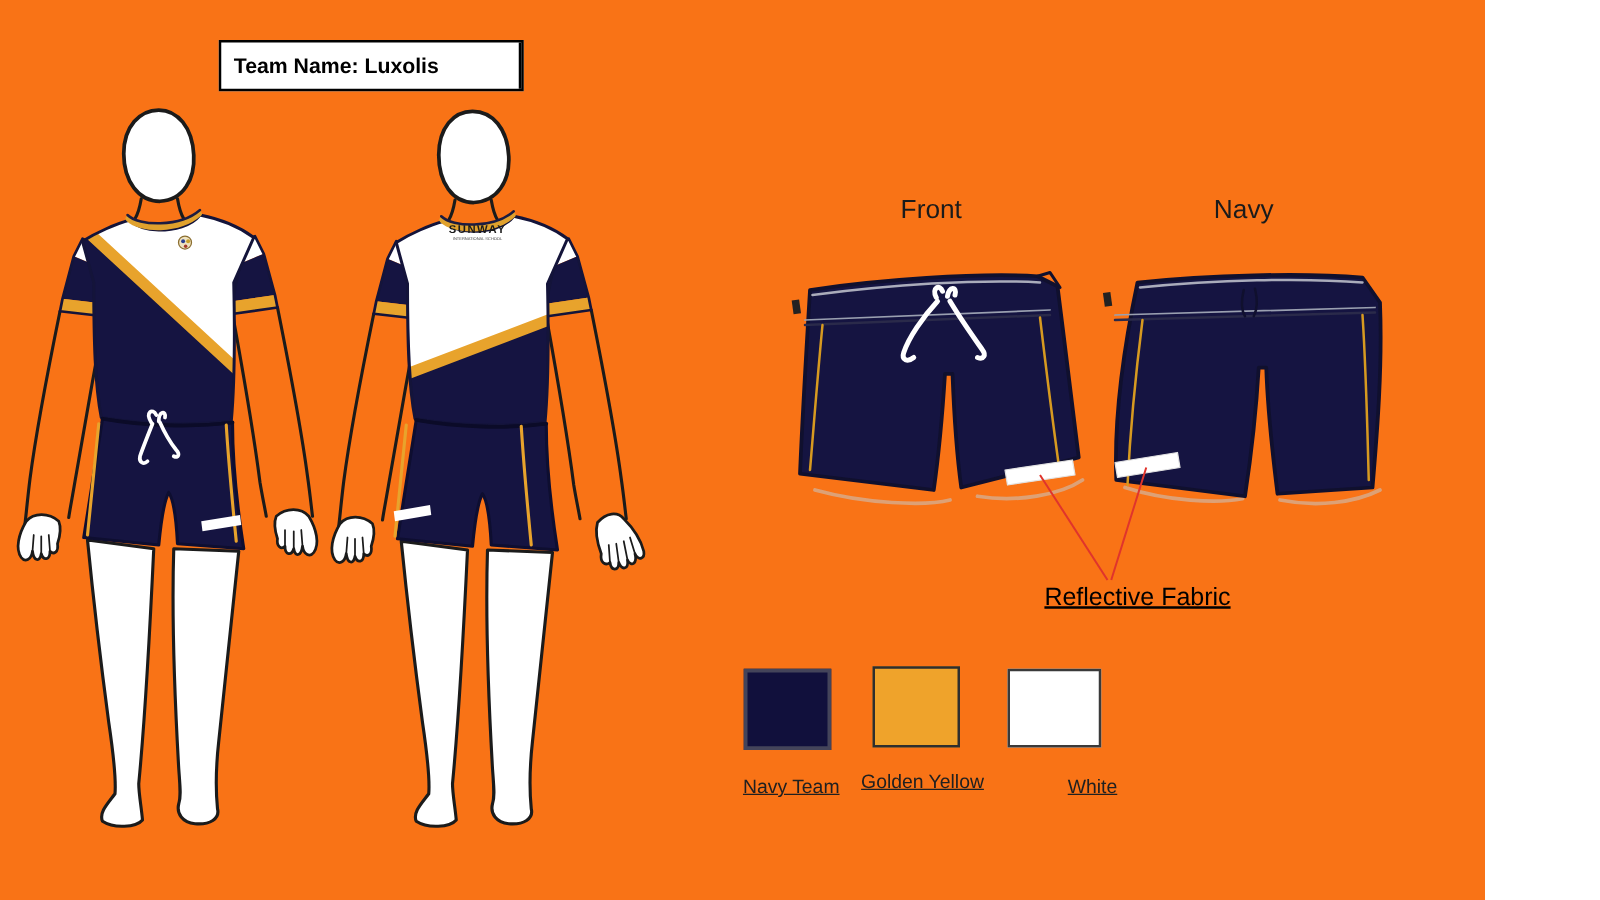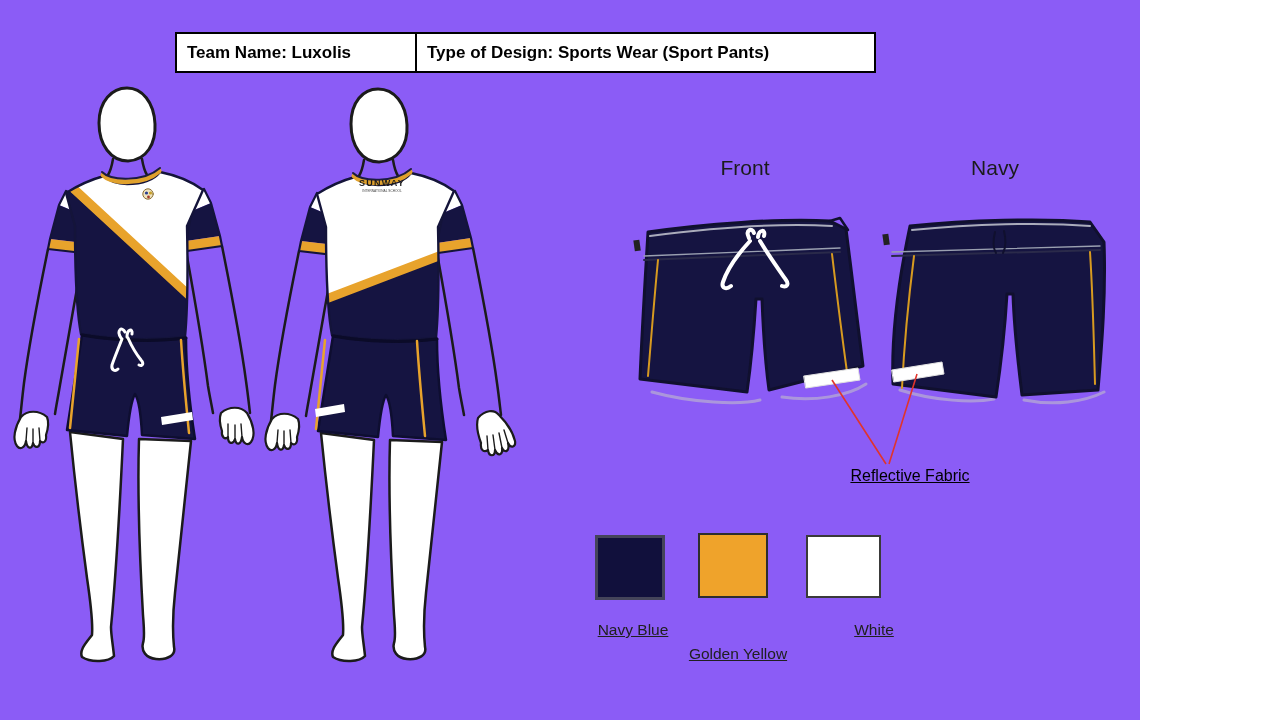--- a/index.html
+++ b/index.html
@@ -1,62 +1,61 @@
 <!DOCTYPE html>
 <html><head>
 <meta charset="utf-8">
 <style>
   html,body{margin:0;padding:0;background:#ffffff;}
   #sheet{
-    position:relative;width:1140px;height:720px;background:#8b5cf6;overflow:hidden;
-    font-family:"Liberation Sans",sans-serif;color:#1f1f1f;
+    position:relative;width:1140px;height:720px;background:#f97316;overflow:hidden;
+    font-family:"Liberation Sans",sans-serif;color:#1f1f1f;padding-left:48px;
   }
   
   .hdr{
     position:absolute;left:175px;top:32px;display:flex;border:2px solid #000;background:#fff;
   }
   .hdr .cell{
     height:37px;line-height:37px;font-weight:bold;font-size:17px;color:#000;
     padding:0 10px;white-space:nowrap;box-sizing:border-box;
   }
   .hdr .cell.first{width:240px;border-right:2px solid #000;}
   .hdr .cell.second{width:457px;}
   
   .view-label{
     position:absolute;width:120px;text-align:center;font-size:21px;color:#1b1b1b;
   }
   #front-label{left:685px;top:156px;text-align:center;}
   #back-label{left:935px;top:156px;}
   
   #reflective-label{
     position:absolute;left:830px;top:467px;width:160px;text-align:center;
-    font-size:16px;color:#000;text-decoration:underline;
+    font-size:20px;color:#000;text-decoration:underline;
   }
   
   .swatch{position:absolute;box-sizing:border-box;}
   #swatch-navy{left:595px;top:535px;width:70px;height:65px;border:3px solid #44445a;}
   #swatch-gold{left:698px;top:533px;width:70px;height:65px;border:2px solid #2e2e2e;}
   #swatch-white{left:806px;top:535px;width:75px;height:63px;border:2px solid #3a3a3a;}
   .swatch-label{
     position:absolute;text-align:center;font-size:15.5px;color:#202020;text-decoration:underline;white-space:nowrap;
   }
   #label-navy{left:583px;top:621px;width:100px;}
-  #label-gold{left:678px;top:617px;width:120px;margin-top:28px;}
+  #label-gold{left:678px;top:617px;width:120px;}
   #label-white{left:834px;top:621px;width:80px;}
   svg{position:absolute;overflow:visible;}
   svg text{font-family:"Liberation Sans",sans-serif;}
 </style>
 </head>
 <body>
 
 <div id="sheet">
 
   <div class="hdr">
     <div class="cell first">Team Name: Luxolis</div>
-    <div class="cell second">Type of Design: Sports Wear (Sport Pants)</div>
   </div>
 
   <svg style="left:15px;top:83px;" width="250" height="590" viewBox="0 0 250 590">
     <defs>
       <clipPath id="torsoF">
           <path d="M 89,93 C 78,96 62,103 51,110 L 60,143 C 60,190 61,225 66,251 C 103,257 141,257 170,254 C 173,222 173,188 172,143 L 188,107 C 176,98 160,92 145,89 C 138,98 124,101 112,101 C 99,101 93,97 89,93 Z"></path>
         </clipPath>
     </defs>
     <g stroke-linecap="round" stroke-linejoin="round">
 
@@ -223,17 +222,17 @@
 
   <svg style="left:0;top:0;pointer-events:none;" width="1280" height="720" viewBox="0 0 1280 720">
     <line x1="832" y1="380" x2="886" y2="464" stroke="#e0342c" stroke-width="1.6"></line>
     <line x1="917" y1="374" x2="889" y2="464" stroke="#e0342c" stroke-width="1.6"></line>
   </svg>
   <div id="reflective-label">Reflective Fabric</div>
 
   <div class="swatch" id="swatch-navy" style="background-color: rgb(17, 16, 60);"></div>
   <div class="swatch" id="swatch-gold" style="background-color: rgb(239, 163, 43);"></div>
   <div class="swatch" id="swatch-white" style="background-color: rgb(255, 255, 255);"></div>
-  <div class="swatch-label" id="label-navy">Navy Blue</div>
+  <div class="swatch-label" id="label-navy">Navy Team</div>
   <div class="swatch-label" id="label-gold">Golden Yellow</div>
   <div class="swatch-label" id="label-white">White</div>
 
 </div>
 
 </body></html>

